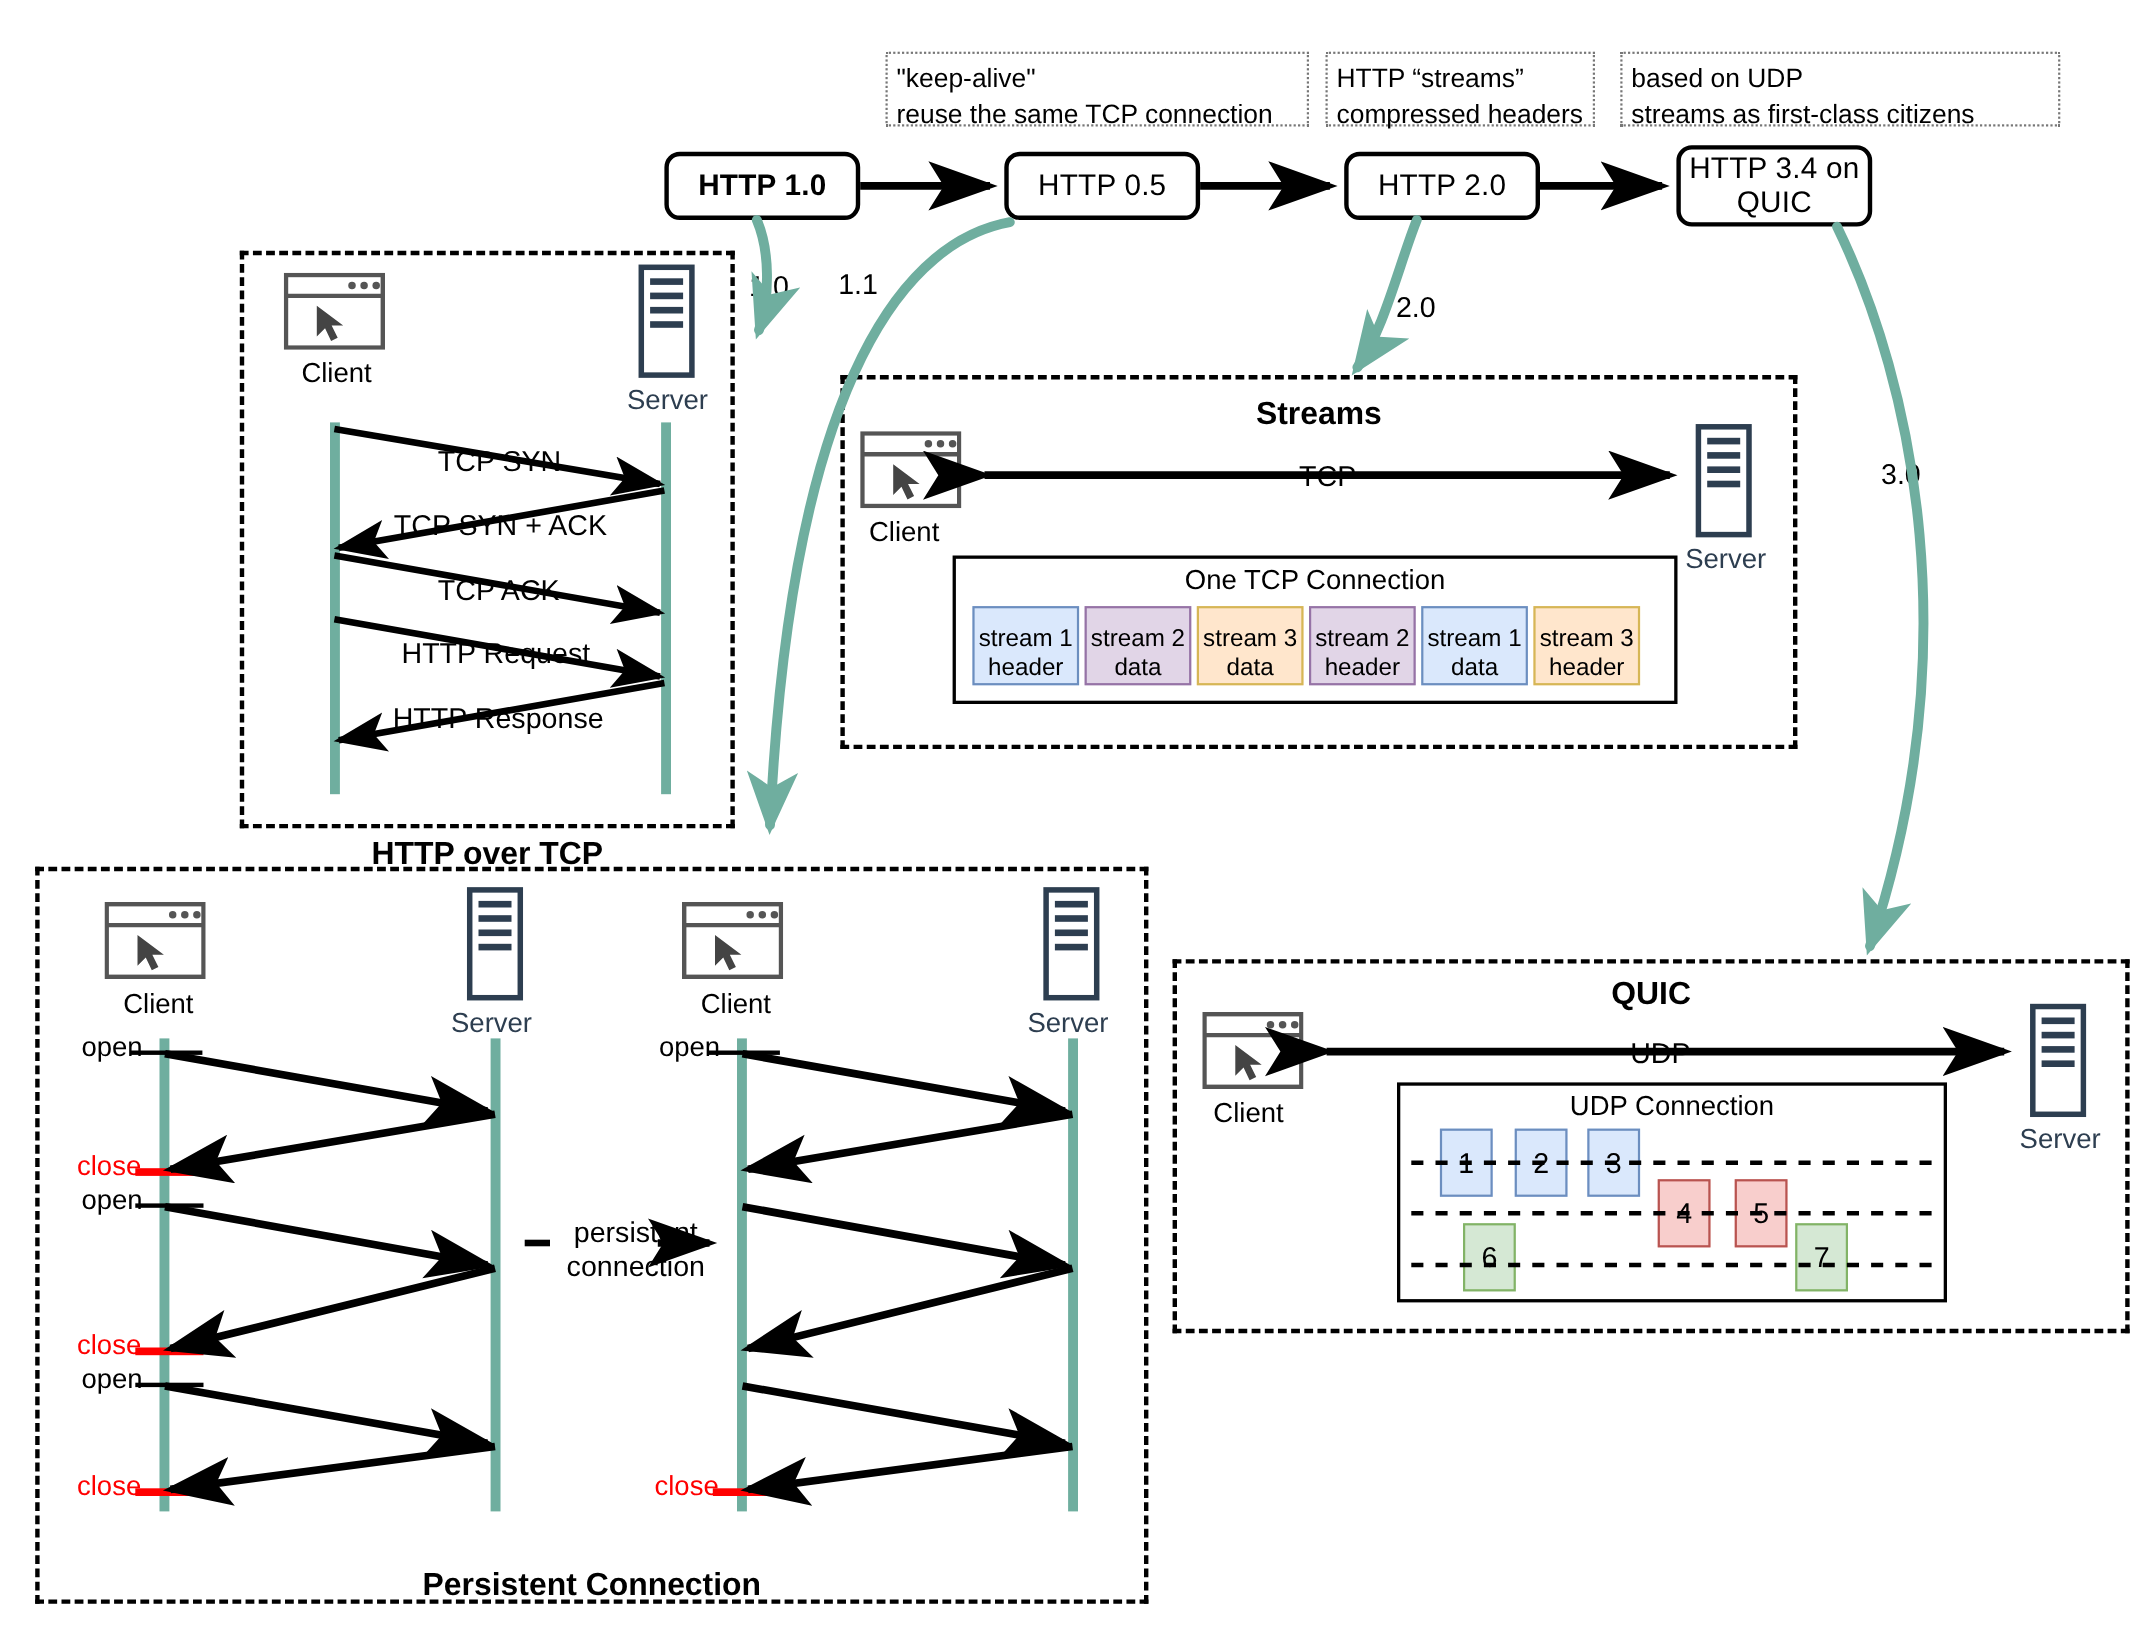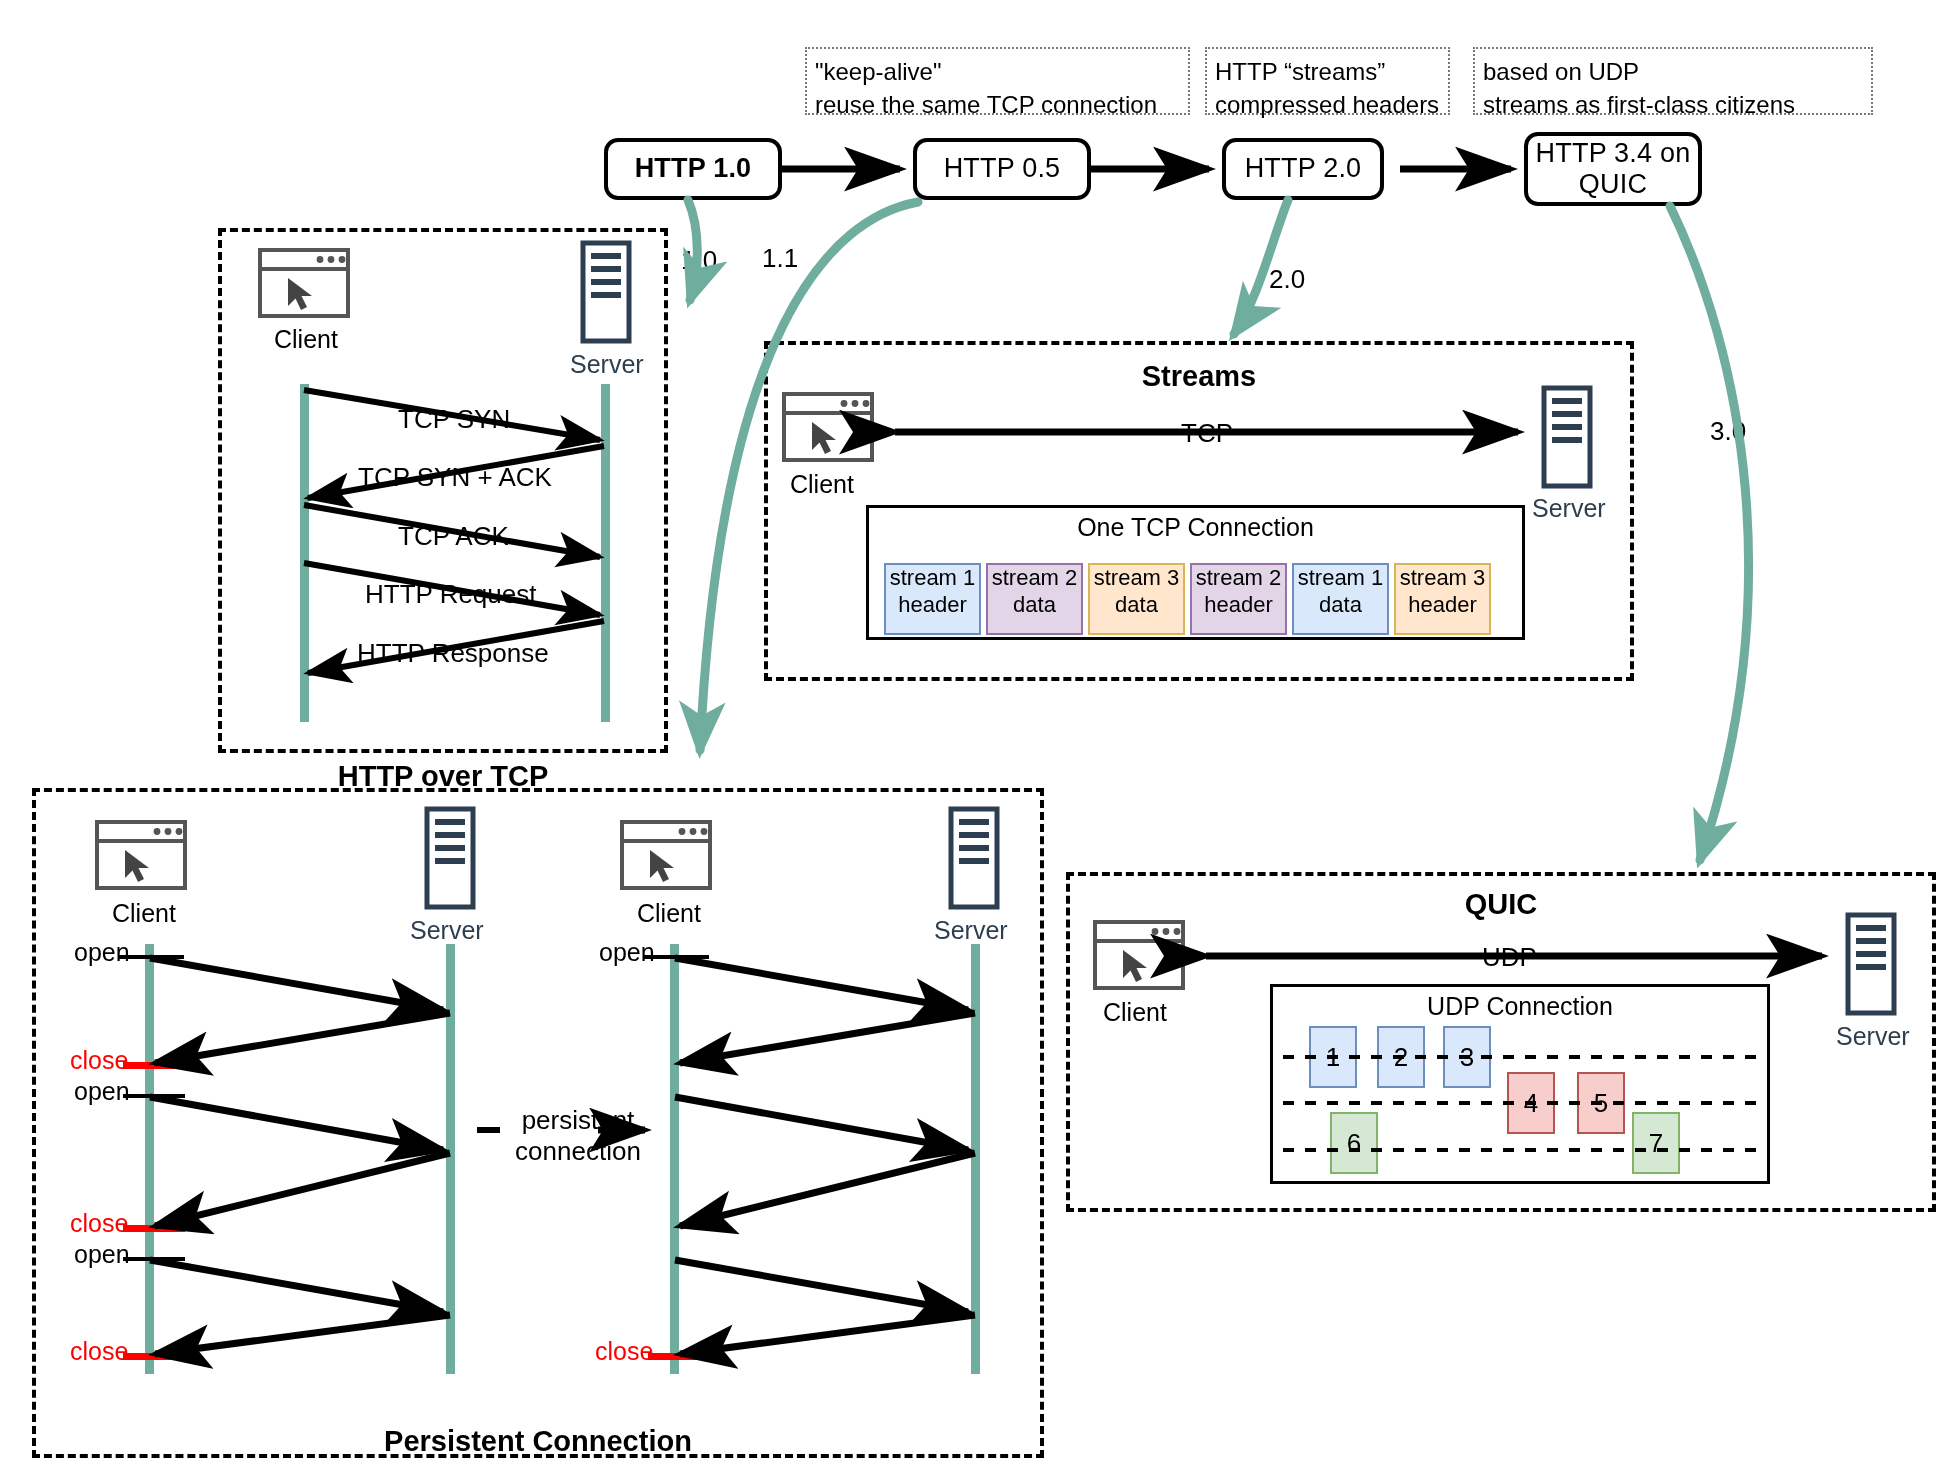--- a/index.html
+++ b/index.html
@@ -40,22 +40,22 @@
   .lbl-server{color:#2d3e50;}
 
   
   .lifeline{position:absolute;background:#6fae9f;width:9px;}
 
   
   .innerbox{position:absolute;box-sizing:border-box;border:3px solid #000;background:#fff;}
   .inner-title{position:absolute;font-size:25px;white-space:nowrap;text-align:center;}
 
   .seg{position:absolute;box-sizing:border-box;border:2px solid;
-       display:flex;flex-direction:column;align-items:center;justify-content:flex-start;
-       font-size:22px;line-height:1.22;text-align:center;margin-top:12px;}
+       display:flex;flex-direction:column;align-items:center;justify-content:flex-end;
+       font-size:22px;line-height:1.22;text-align:center;}
 
   .pkt{position:absolute;box-sizing:border-box;border:2px solid;
        display:flex;align-items:center;justify-content:center;font-size:26px;}
 
   .openlbl{position:absolute;font-size:25px;color:#000;white-space:nowrap;}
   .closelbl{position:absolute;font-size:25px;color:#ff0000;white-space:nowrap;}
 
   .tick-open{position:absolute;height:4px;background:#000;}
   .tick-close{position:absolute;height:7px;background:#ff0000;}
 
@@ -74,21 +74,21 @@
 
   <div class="note" style="left:805px;top:47px;width:385px;height:68px;">"keep-alive"
 reuse the same TCP connection</div>
   <div class="note" style="left:1205px;top:47px;width:245px;height:68px;">HTTP “streams”
 compressed headers</div>
   <div class="note" style="left:1473px;top:47px;width:400px;height:68px;">based on UDP
 streams as first-class citizens</div>
 
   <div class="ver-box" style="left:604px;top:138px;width:178px;height:62px;font-weight:bold;">HTTP 1.0</div>
   <div class="ver-box" style="left:913px;top:138px;width:178px;height:62px;">HTTP 0.5</div>
-  <div class="ver-box" style="left:1222px;top:138px;width:162px;height:62px;">HTTP 2.0</div>
+  <div class="ver-box" style="left:1222px;top:138px;width:178px;height:62px;">HTTP 2.0</div>
   <div class="ver-box" style="left:1524px;top:132px;width:178px;height:74px;white-space:pre-line;">HTTP 3.4 on
 QUIC</div>
 
   <div class="flowlbl" style="left:681px;top:245px;">1.0</div>
   <div class="flowlbl" style="left:762px;top:243px;">1.1</div>
   <div class="flowlbl" style="left:1269px;top:264px;">2.0</div>
   <div class="flowlbl" style="left:1710px;top:416px;">3.0</div>
 
   <div class="panel" style="left:218px;top:228px;width:450px;height:525px;"></div>
   <div class="panel-title" style="left:218px;top:760px;width:450px;">HTTP over TCP</div>

